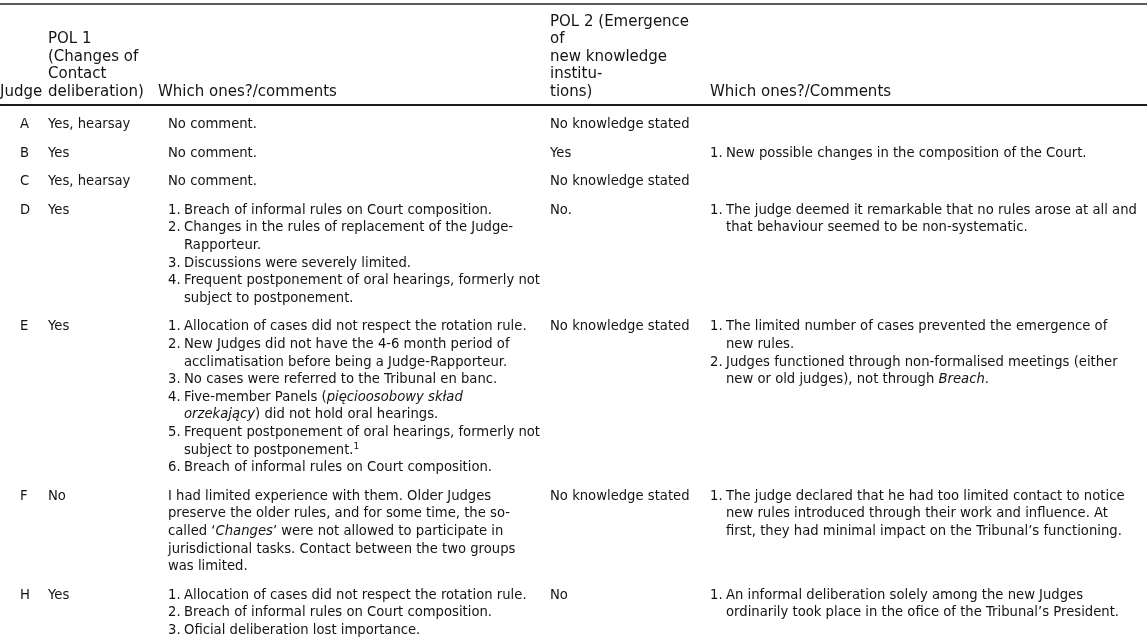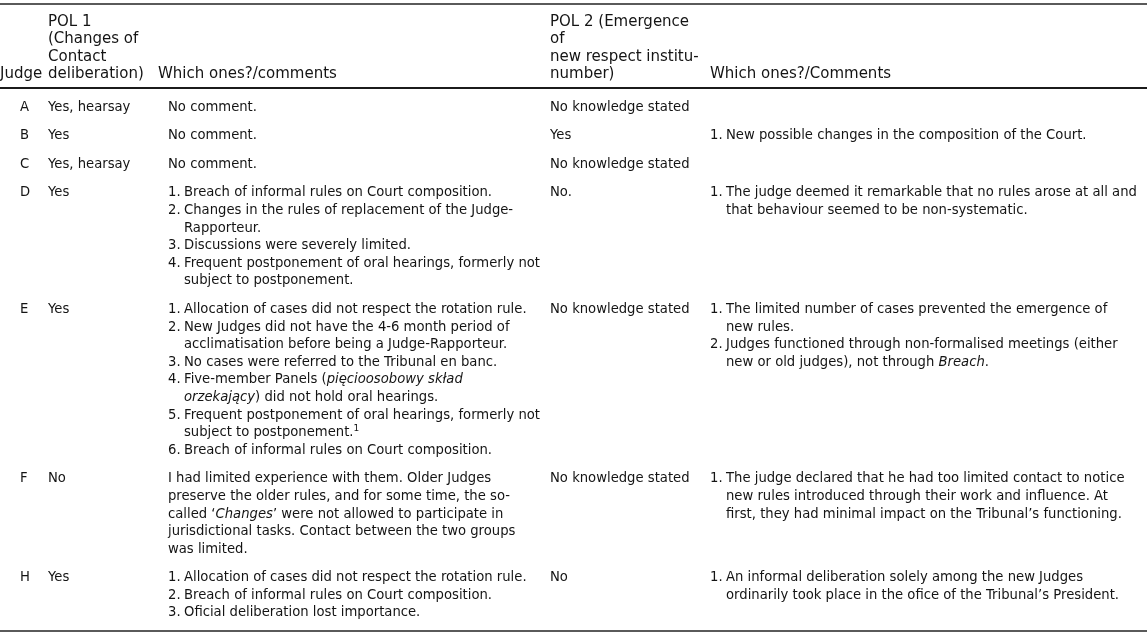--- a/index.html
+++ b/index.html
@@ -128,22 +128,22 @@
           <span>POL 1</span><br>
           <span>(Changes of</span><br>
           <span>Contact</span><br>
           <span>deliberation)</span>
         </th>
         <th>
           <span>Which ones?/comments</span>
         </th>
         <th>
           <span>POL 2 (Emergence of</span><br>
-          <span>new respect institu-</span><br>
-          <span>number)</span>
+          <span>new knowledge institu-</span><br>
+          <span>tions)</span>
         </th>
         <th>
           <span>Which ones?/Comments</span>
         </th>
       </tr>
     </thead>
   </table>
 
   <hr class="rule rule-head">
 

